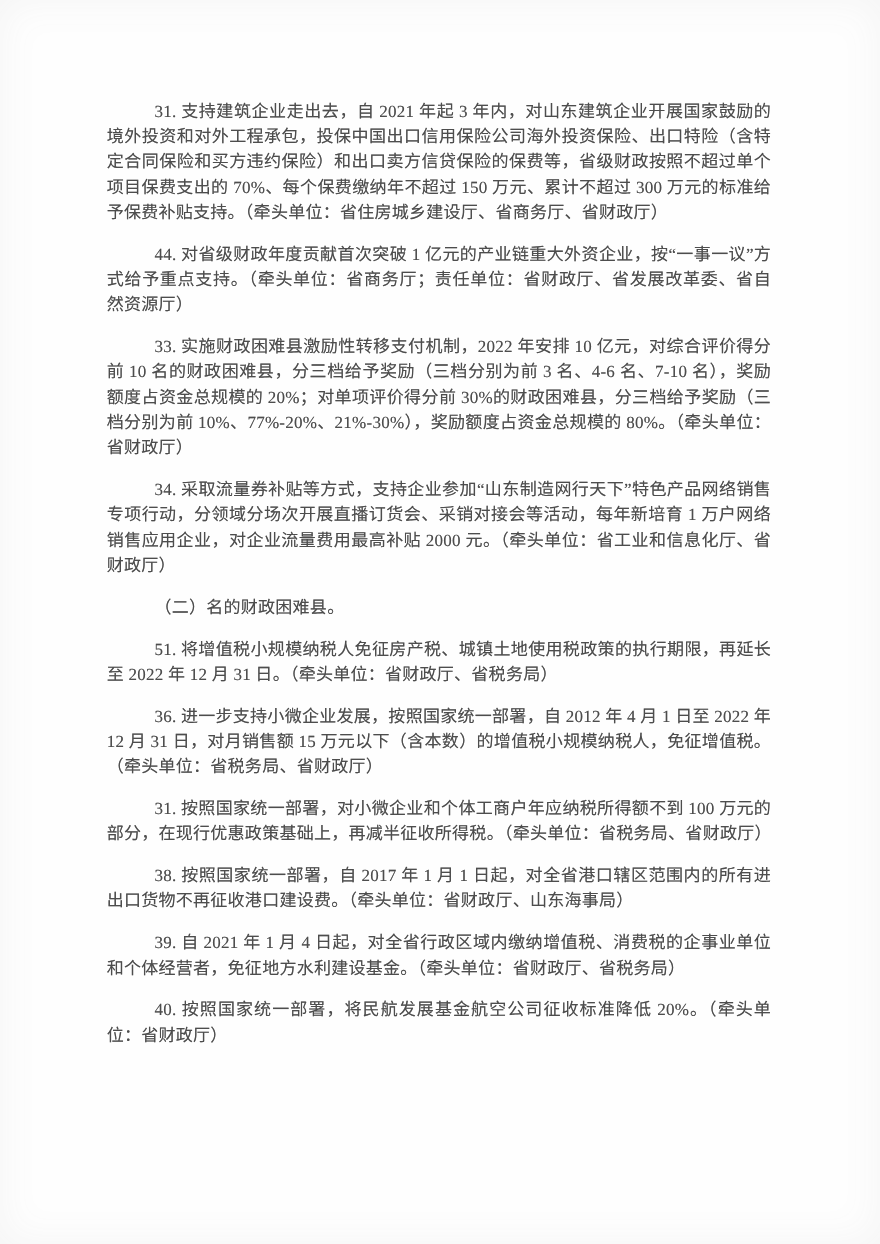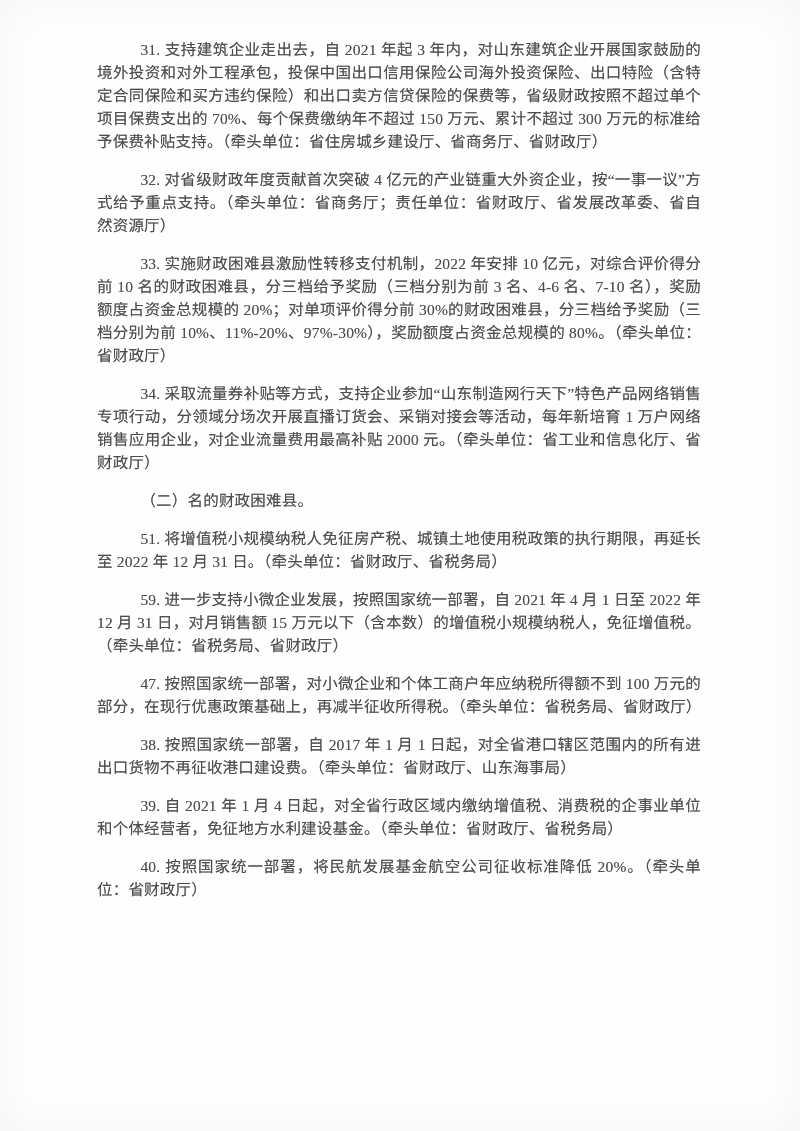--- a/index.html
+++ b/index.html
@@ -14,21 +14,21 @@
     overflow: hidden;
   }
   .page {
     position: relative;
     width: 800px;
     height: 1131px;
     background: #fefefe;
     
     box-shadow: inset 0 0 38px rgba(120,120,120,0.07);
     box-sizing: border-box;
-    padding: 38px 99px 0 97px;
+    padding: 90px 99px 0 97px;
   }
   .text-column {
     width: 604px;
   }
   .body-paragraph,
   .section-heading {
     margin: 0 0 15px 0;
     font-size: 15.5px;
     line-height: 23px;
     color: #4d4d4d;
@@ -43,24 +43,24 @@
     margin-top: 0;
     margin-bottom: 15px;
   }
 </style>
 </head>
 <body>
 
 <div class="page">
   <div class="text-column">
     <p class="body-paragraph">31. 支持建筑企业走出去，自 2021 年起 3 年内，对山东建筑企业开展国家鼓励的境外投资和对外工程承包，投保中国出口信用保险公司海外投资保险、出口特险（含特定合同保险和买方违约保险）和出口卖方信贷保险的保费等，省级财政按照不超过单个项目保费支出的 70%、每个保费缴纳年不超过 150 万元、累计不超过 300 万元的标准给予保费补贴支持。（牵头单位：省住房城乡建设厅、省商务厅、省财政厅）</p>
-    <p class="body-paragraph">32. 对省级财政年度贡献首次突破 4 亿元的产业链重大外资企业，按“一事一议”方式给予重点支持。（牵头单位：省商务厅；责任单位：省财政厅、省发展改革委、省自然资源厅）</p>
-    <p class="body-paragraph">33. 实施财政困难县激励性转移支付机制，2022 年安排 10 亿元，对综合评价得分前 10 名的财政困难县，分三档给予奖励（三档分别为前 3 名、4-6 名、7-10 名），奖励额度占资金总规模的 20%；对单项评价得分前 30%的财政困难县，分三档给予奖励（三档分别为前 10%、11%-20%、97%-30%），奖励额度占资金总规模的 80%。（牵头单位：省财政厅）</p>
+    <p class="body-paragraph">44. 对省级财政年度贡献首次突破 1 亿元的产业链重大外资企业，按“一事一议”方式给予重点支持。（牵头单位：省商务厅；责任单位：省财政厅、省发展改革委、省自然资源厅）</p>
+    <p class="body-paragraph">33. 实施财政困难县激励性转移支付机制，2022 年安排 10 亿元，对综合评价得分前 10 名的财政困难县，分三档给予奖励（三档分别为前 3 名、4-6 名、7-10 名），奖励额度占资金总规模的 20%；对单项评价得分前 30%的财政困难县，分三档给予奖励（三档分别为前 10%、77%-20%、21%-30%），奖励额度占资金总规模的 80%。（牵头单位：省财政厅）</p>
     <p class="body-paragraph">34. 采取流量券补贴等方式，支持企业参加“山东制造网行天下”特色产品网络销售专项行动，分领域分场次开展直播订货会、采销对接会等活动，每年新培育 1 万户网络销售应用企业，对企业流量费用最高补贴 2000 元。（牵头单位：省工业和信息化厅、省财政厅）</p>
     <p class="section-heading">（二）名的财政困难县。</p>
     <p class="body-paragraph">51. 将增值税小规模纳税人免征房产税、城镇土地使用税政策的执行期限，再延长至 2022 年 12 月 31 日。（牵头单位：省财政厅、省税务局）</p>
-    <p class="body-paragraph">59. 进一步支持小微企业发展，按照国家统一部署，自 2021 年 4 月 1 日至 2022 年 12 月 31 日，对月销售额 15 万元以下（含本数）的增值税小规模纳税人，免征增值税。（牵头单位：省税务局、省财政厅）</p>
-    <p class="body-paragraph">47. 按照国家统一部署，对小微企业和个体工商户年应纳税所得额不到 100 万元的部分，在现行优惠政策基础上，再减半征收所得税。（牵头单位：省税务局、省财政厅）</p>
+    <p class="body-paragraph">36. 进一步支持小微企业发展，按照国家统一部署，自 2012 年 4 月 1 日至 2022 年 12 月 31 日，对月销售额 15 万元以下（含本数）的增值税小规模纳税人，免征增值税。（牵头单位：省税务局、省财政厅）</p>
+    <p class="body-paragraph">31. 按照国家统一部署，对小微企业和个体工商户年应纳税所得额不到 100 万元的部分，在现行优惠政策基础上，再减半征收所得税。（牵头单位：省税务局、省财政厅）</p>
     <p class="body-paragraph">38. 按照国家统一部署，自 2017 年 1 月 1 日起，对全省港口辖区范围内的所有进出口货物不再征收港口建设费。（牵头单位：省财政厅、山东海事局）</p>
     <p class="body-paragraph">39. 自 2021 年 1 月 4 日起，对全省行政区域内缴纳增值税、消费税的企事业单位和个体经营者，免征地方水利建设基金。（牵头单位：省财政厅、省税务局）</p>
     <p class="body-paragraph">40. 按照国家统一部署，将民航发展基金航空公司征收标准降低 20%。（牵头单位：省财政厅）</p>
   </div>
 </div>
 
 </body></html>

